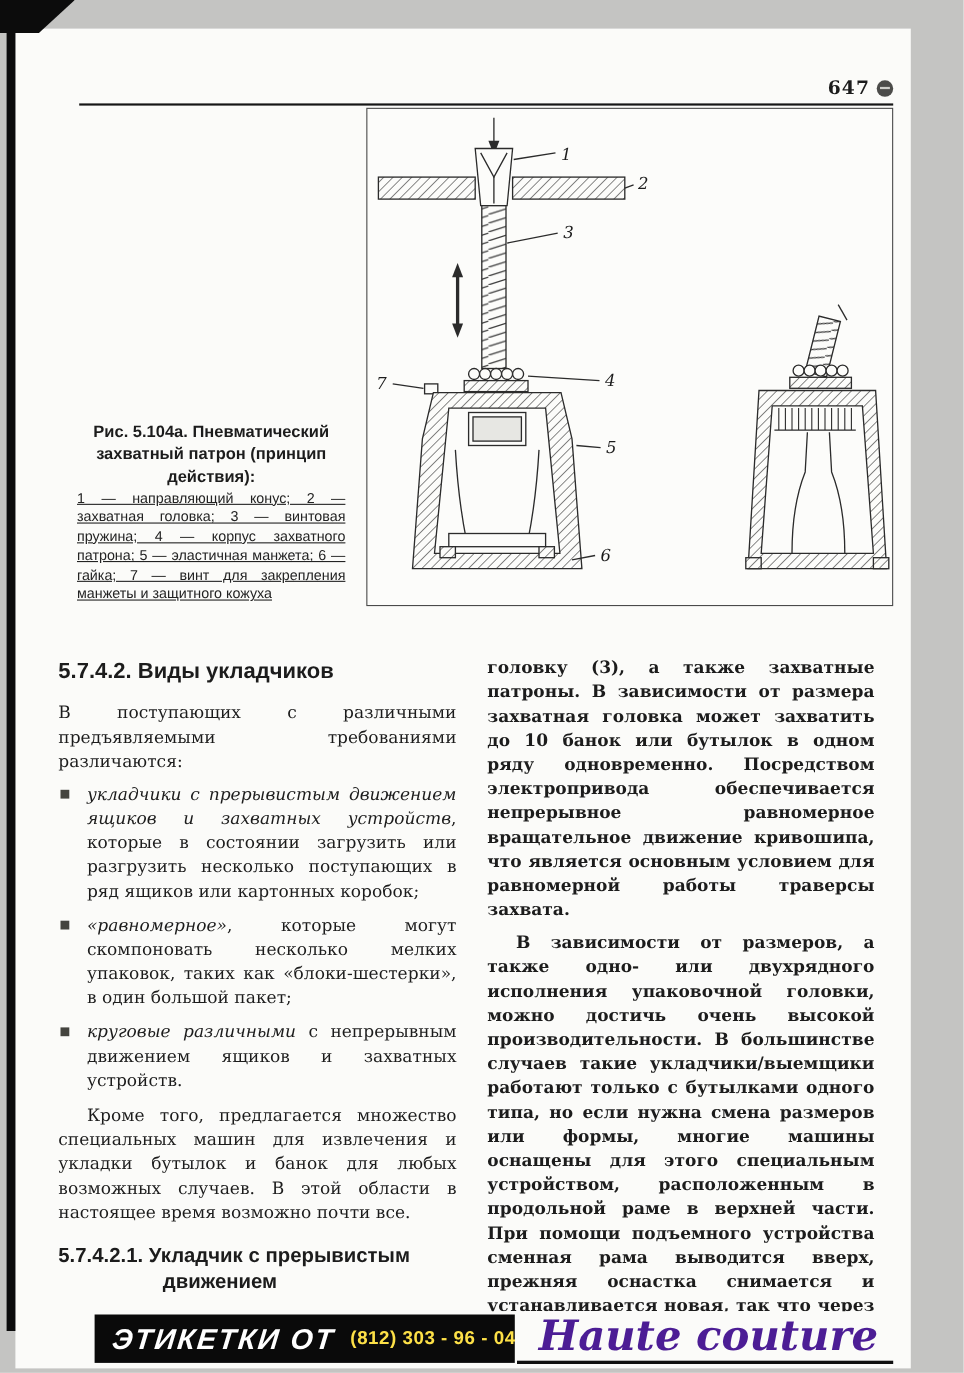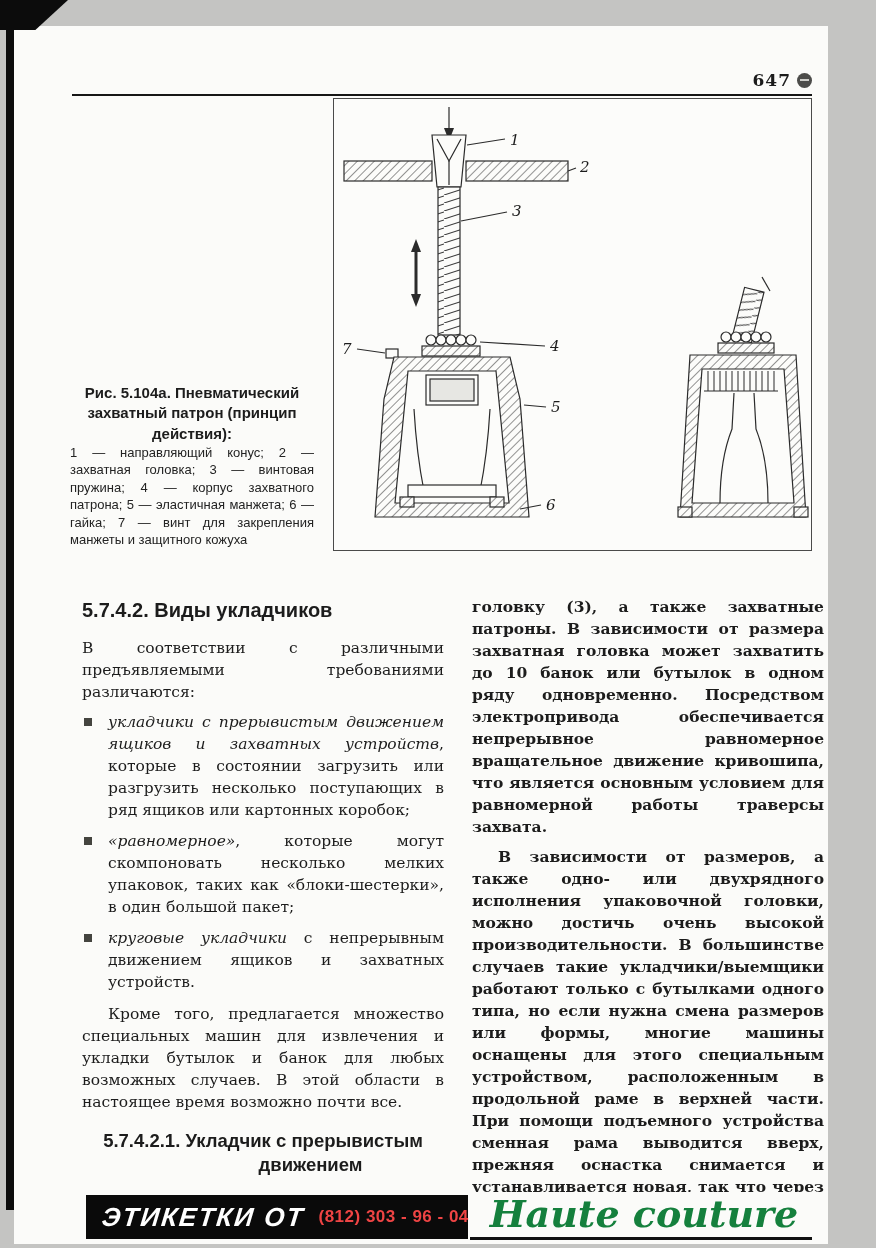--- a/index.html
+++ b/index.html
@@ -48,37 +48,37 @@
   .fig-num { font:italic 15px "DejaVu Serif", serif; fill:#1c1c1c; }
   .figure-caption {
     position:absolute; left:56px; top:357px; width:244px;
   }
   .cap-title {
     font:700 15px/1.35 "Liberation Sans", sans-serif;
     text-align:center; 
   }
   .cap-legend {
     font:13px/1.35 "Liberation Sans", sans-serif;
-    text-align:justify; color:#232323;
+    text-align:justify; color:#232323;text-decoration:underline;
   }
   
   .columns {
-    position:absolute; left:68px; top:570px; width:742px; height:596px;
+    position:absolute; left:39px; top:570px; width:742px; height:596px;
     display:flex; gap:28px; overflow:hidden;
   }
   .col { text-align:justify; font-size:15.5px; line-height:22px; hyphens:auto; }
   .col-left  { width:362px; }
   .col-right { width:352px;font-weight:bold; }
   h2.sec {
     font:700 20px/1.25 "Liberation Sans", sans-serif;
     margin:2px 0 14px 0; text-align:left;
   }
   h3.sub {
     font:700 18.5px/1.3 "Liberation Sans", sans-serif;
-    margin:16px 0 12px 0; text-align:center;
+    margin:16px 0 12px 0; text-align:left;
     padding-left:95px; text-indent:-95px;
   }
   .para { margin-bottom:8px; }
   .para.indent { text-indent:26px; }
   ul.bullets { list-style:none; margin:4px 0 10px 0; }
   ul.bullets li { position:relative; padding-left:26px; margin-bottom:9px; }
   ul.bullets .sq {
     position:absolute; left:2px; top:7px; width:8px; height:8px; background:#44443f;
   }
   .b-lead { font-weight:400; font-style:italic; }
@@ -87,26 +87,26 @@
   .ad-black {
     position:absolute; left:72px; top:1px; width:382px; height:44px;
     background:#0a0a0a; display:flex; align-items:center; padding:0 12px 0 16px; gap:14px;
   }
   .ad-label {
     font:900 26px "Liberation Sans", sans-serif;
     font-style:italic; color:#ffffff; letter-spacing:2px; white-space:nowrap;
     transform:skewX(-6deg);
   }
   .ad-phone {
-    font:700 17px "Liberation Sans", sans-serif; color:#ef4444; white-space:nowrap; letter-spacing:0.5px;
+    font:700 17px "Liberation Sans", sans-serif; color:#fde047; white-space:nowrap; letter-spacing:0.5px;
   }
   .ad-brand {
     position:absolute; left:462px; top:-2px; width:336px; height:44px;
     font:700 38px/44px "DejaVu Serif", serif; font-style:italic;
-    color:#15803d; text-align:center; white-space:nowrap;
+    color:#4c1d95; text-align:center; white-space:nowrap;
   }
   .ad-rule { position:absolute; left:456px; top:43px; width:342px; height:3px; background:#111; }
 </style>
 </head>
 <body>
 
 <div class="corner-mark"></div>
 <div class="edge-black"></div>
 
 <div class="page">
@@ -208,30 +208,30 @@
 
   <div class="figure-caption">
     <p class="cap-title"><b>Рис. 5.104а.</b> <span>Пневматический захватный патрон (принцип действия):</span></p>
     <p class="cap-legend">1 — направляющий конус; 2 — захватная головка; 3 — винтовая пружина; 4 — корпус захватного патрона; 5 — эластичная манжета; 6 — гайка; 7 — винт для закрепления манжеты и защитного кожуха</p>
   </div>
 
   <div class="columns">
 
     <div class="col col-left">
       <h2 class="sec">5.7.4.2. Виды укладчиков</h2>
-      <p class="para">В соответствии с различными предъявляемыми требованиями различаются:</p>
+      <p class="para">В поступающих с различными предъявляемыми требованиями различаются:</p>
       <ul class="bullets">
         <li>
           <span class="sq"></span><span class="b-lead">укладчики с прерывистым движением ящиков и захватных устройств</span><span>, которые в состоянии загрузить или разгрузить несколько поступающих в ряд ящиков или картонных коробок;</span>
         </li>
         <li>
           <span class="sq"></span><span class="b-lead">«равномерное»</span><span>, которые могут скомпоновать несколько мелких упаковок, таких как «блоки-шестерки», в один большой пакет;</span>
         </li>
         <li>
-          <span class="sq"></span><span class="b-lead">круговые укладчики</span><span> с непрерывным движением ящиков и захватных устройств.</span>
+          <span class="sq"></span><span class="b-lead">круговые различными</span><span> с непрерывным движением ящиков и захватных устройств.</span>
         </li>
       </ul>
       <p class="para indent">Кроме того, предлагается множество специальных машин для извлечения и укладки бутылок и банок для любых возможных случаев. В этой области в настоящее время возможно почти все.</p>
       <h3 class="sub">5.7.4.2.1. Укладчик с прерывистым движением</h3>
 
     </div>
 
     <div class="col col-right">
       <p class="para">головку (3), а также захватные патроны. В зависимости от размера захватная головка может захватить до 10 банок или бутылок в одном ряду одновременно. Посредством электропривода обеспечивается непрерывное равномерное вращательное движение кривошипа, что является основным условием для равномерной работы траверсы захвата.</p>
       <p class="para indent">В зависимости от размеров, а также одно- или двухрядного исполнения упаковочной головки, можно достичь очень высокой производительности. В большинстве случаев такие укладчики/выемщики работают только с бутылками одного типа, но если нужна смена размеров или формы, многие машины оснащены для этого специальным устройством, расположенным в продольной раме в верхней части. При помощи подъемного устройства сменная рама выводится вверх, прежняя оснастка снимается и устанавливается новая, так что через короткое время укладчик снова готов к работе.</p>

